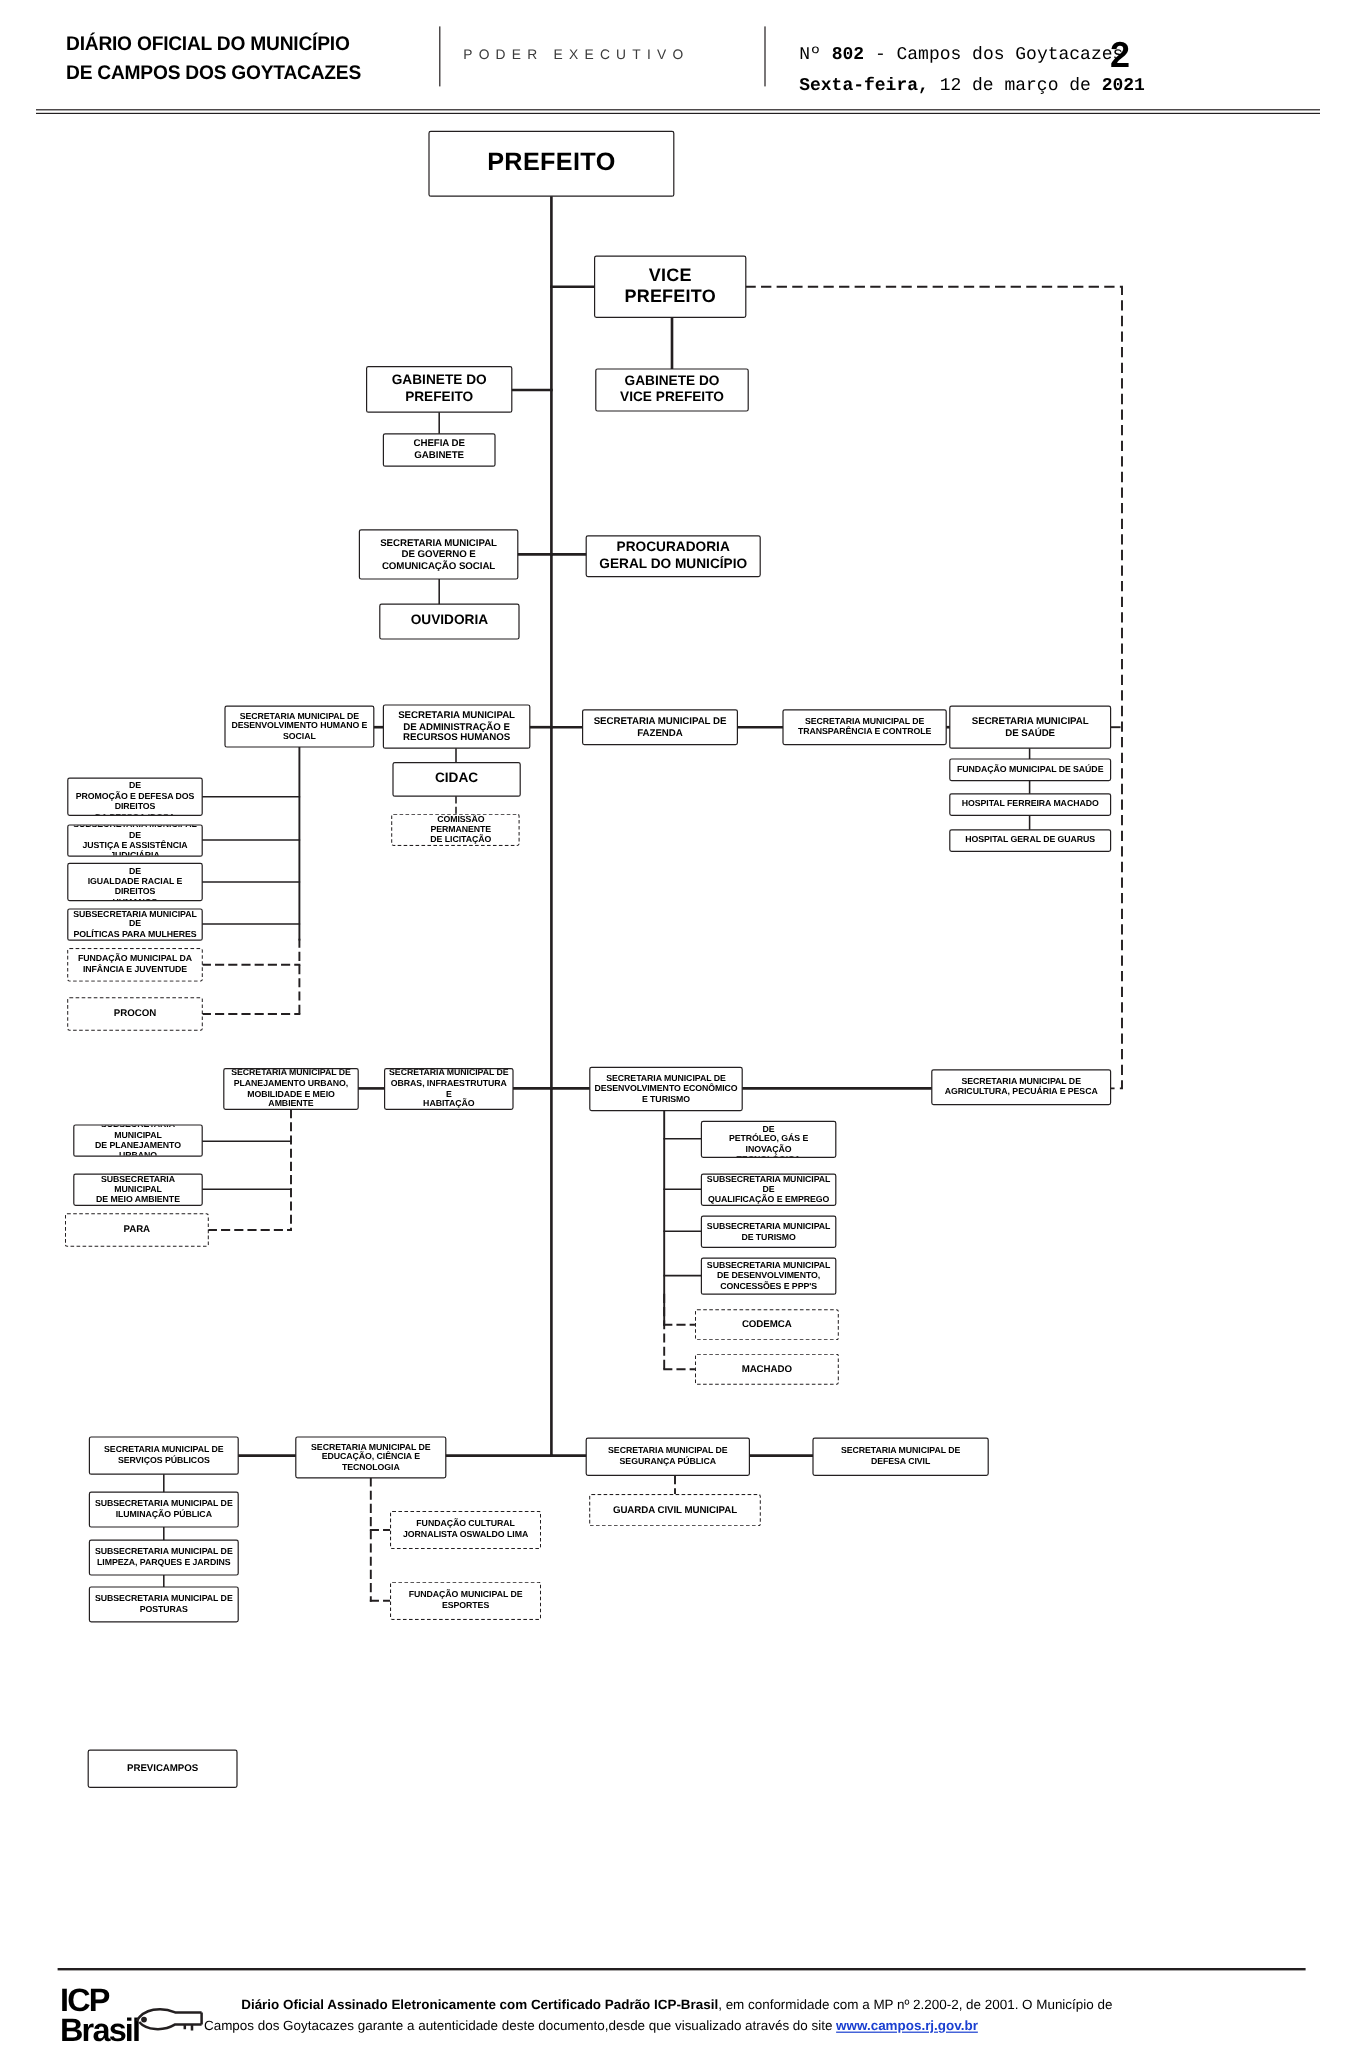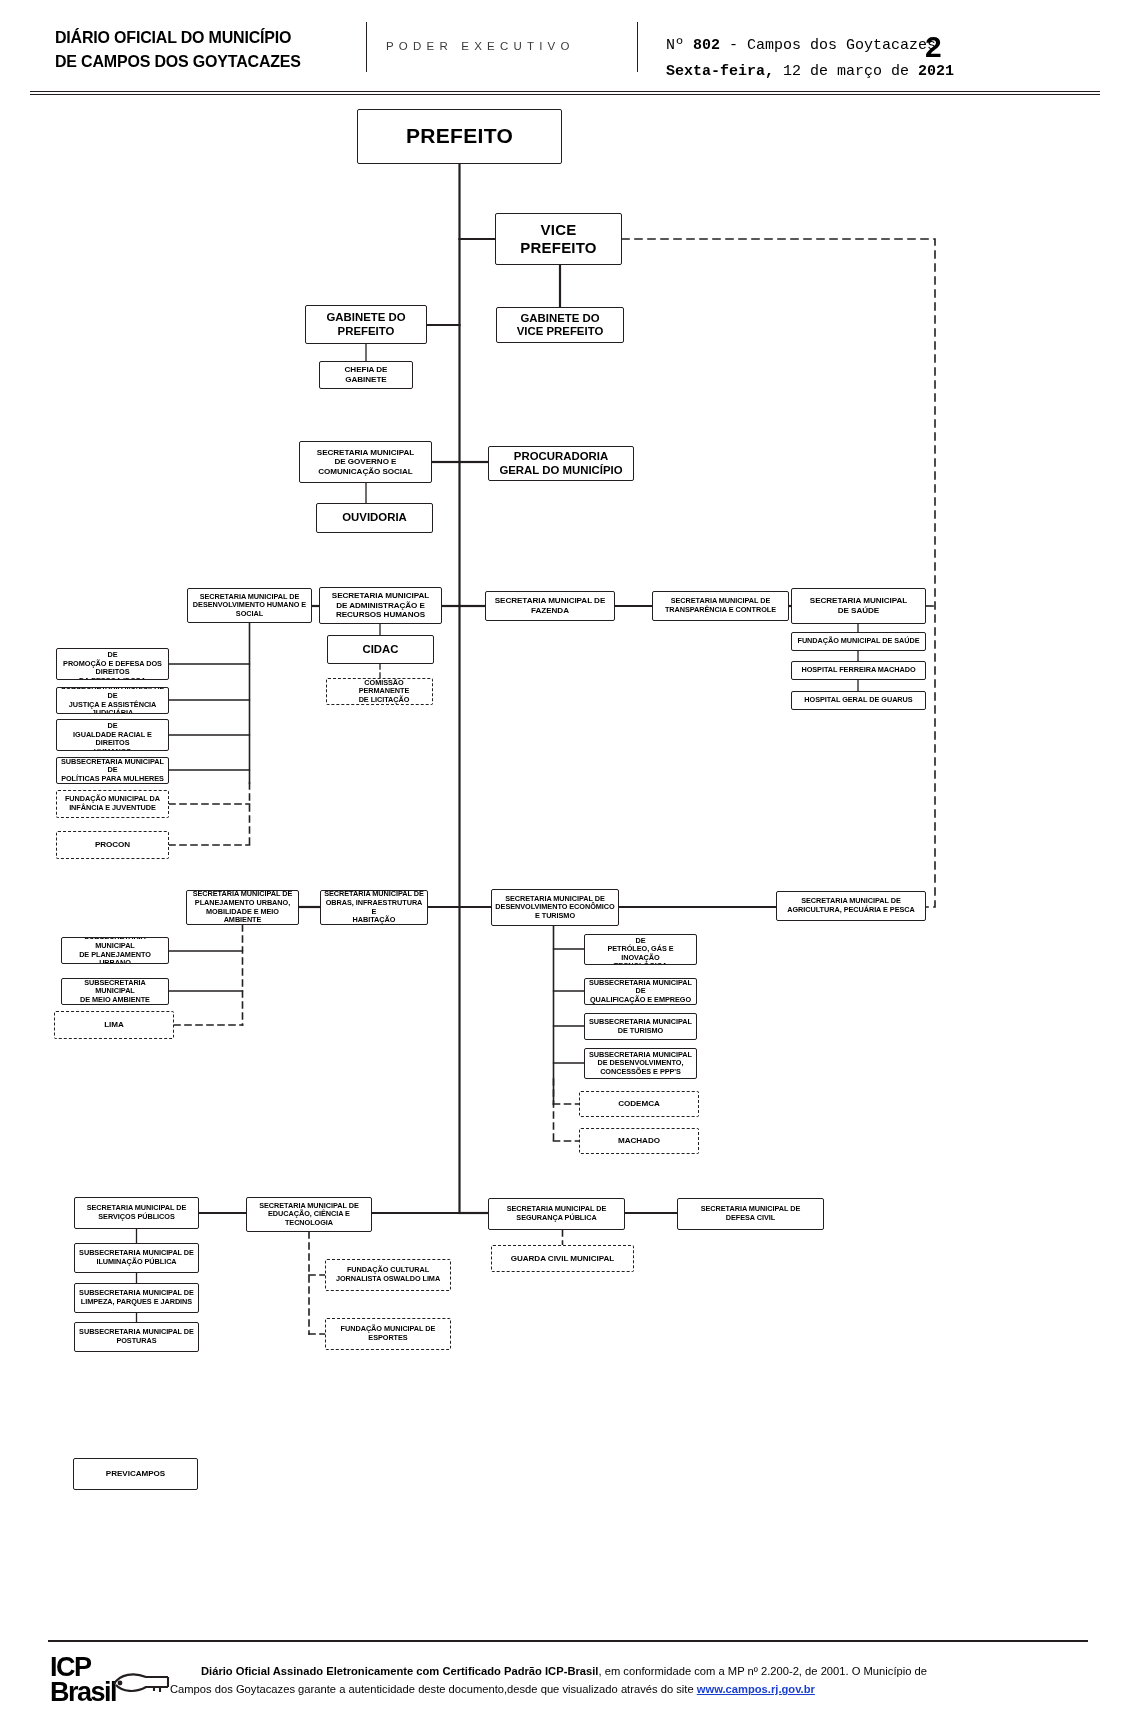--- a/index.html
+++ b/index.html
@@ -335,21 +335,21 @@
         <div class="node thick t-xs" style="left: 776px; top: 891px; width: 150px; height: 30px;">
           <span>SECRETARIA MUNICIPAL DE<br>AGRICULTURA, PECUÁRIA E PESCA</span>
         </div>
         <div class="node thick t-xs" style="left: 61px; top: 937px; width: 108px; height: 27px;">
           <span>SUBSECRETARIA MUNICIPAL<br>DE PLANEJAMENTO URBANO</span>
         </div>
         <div class="node thick t-xs" style="left: 61px; top: 978px; width: 108px; height: 27px;">
           <span>SUBSECRETARIA MUNICIPAL<br>DE MEIO AMBIENTE</span>
         </div>
         <div class="node dashed t-sm" style="left: 54px; top: 1011px; width: 120px; height: 28px;">
-          <span>LIMA</span>
+          <span>PARA</span>
         </div>
         <div class="node thick t-xs" style="left: 584px; top: 934px; width: 113px; height: 31px;">
           <span>SUBSECRETARIA MUNICIPAL DE<br>PETRÓLEO, GÁS E INOVAÇÃO<br>TECNOLÓGICA</span>
         </div>
         <div class="node thick t-xs" style="left: 584px; top: 978px; width: 113px; height: 27px;">
           <span>SUBSECRETARIA MUNICIPAL DE<br>QUALIFICAÇÃO E EMPREGO</span>
         </div>
         <div class="node thick t-xs" style="left: 584px; top: 1013px; width: 113px; height: 27px;">
           <span>SUBSECRETARIA MUNICIPAL<br>DE TURISMO</span>
         </div>

